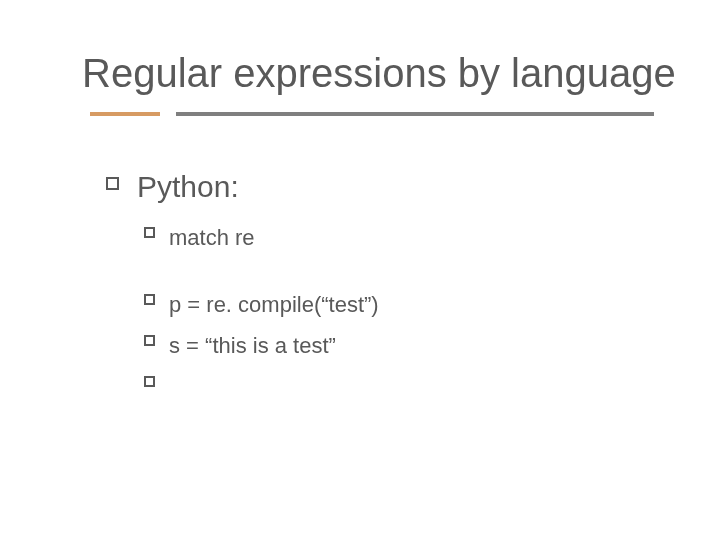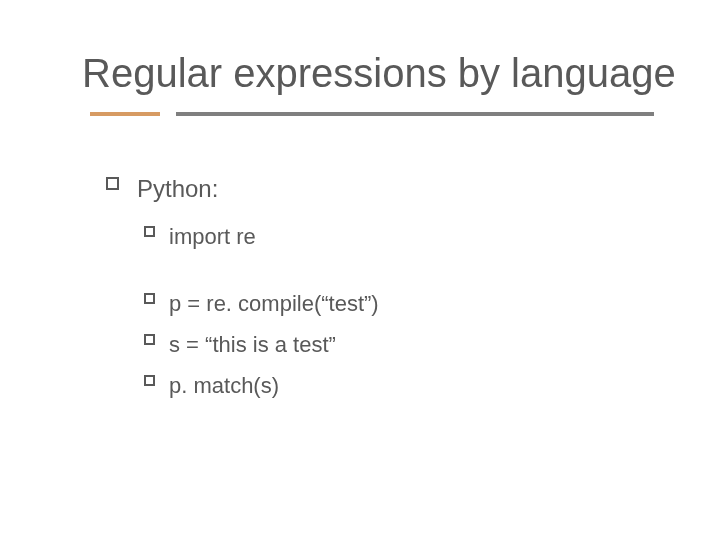--- a/index.html
+++ b/index.html
@@ -51,21 +51,21 @@
   .sbul {
     display: inline-block;
     width: 11px;
     height: 11px;
     border: 2px solid #595959;
     margin-right: 6px;
     position: relative;
     top: 1px;
   }
   .l1 {
-    font-size: 24px;
+    font-size: 30px;
     margin-bottom: 14px;
   }
   .l2-group {
     padding-left: 30px;
   }
   .l2 {
     font-size: 22px;
     margin-bottom: 6px;
     white-space: nowrap;
   }
@@ -83,34 +83,34 @@
 </div>
 
 <div class="content">
 
   <div class="l1">
     <span class="hbul"></span><span>Python:</span>
   </div>
 
   <div class="l2-group">
     <div class="l2">
-      <span class="sbul"></span><span>import re</span>
+      <span class="sbul"></span><span>match re</span>
     </div>
   </div>
 
   <div class="gap"></div>
 
   <div class="l2-group">
     <div class="l2">
       <span class="sbul"></span><span>p = re. compile(“test”)</span>
     </div>
     <div class="l2">
       <span class="sbul"></span><span>s = “this is a test”</span>
     </div>
     <div class="l2">
-      <span class="sbul"></span><span>p. match(s)</span>
+      <span class="sbul"></span>
     </div>
   </div>
 
   <div class="gap"></div>
 
 
 </div>
 
 </body></html>

